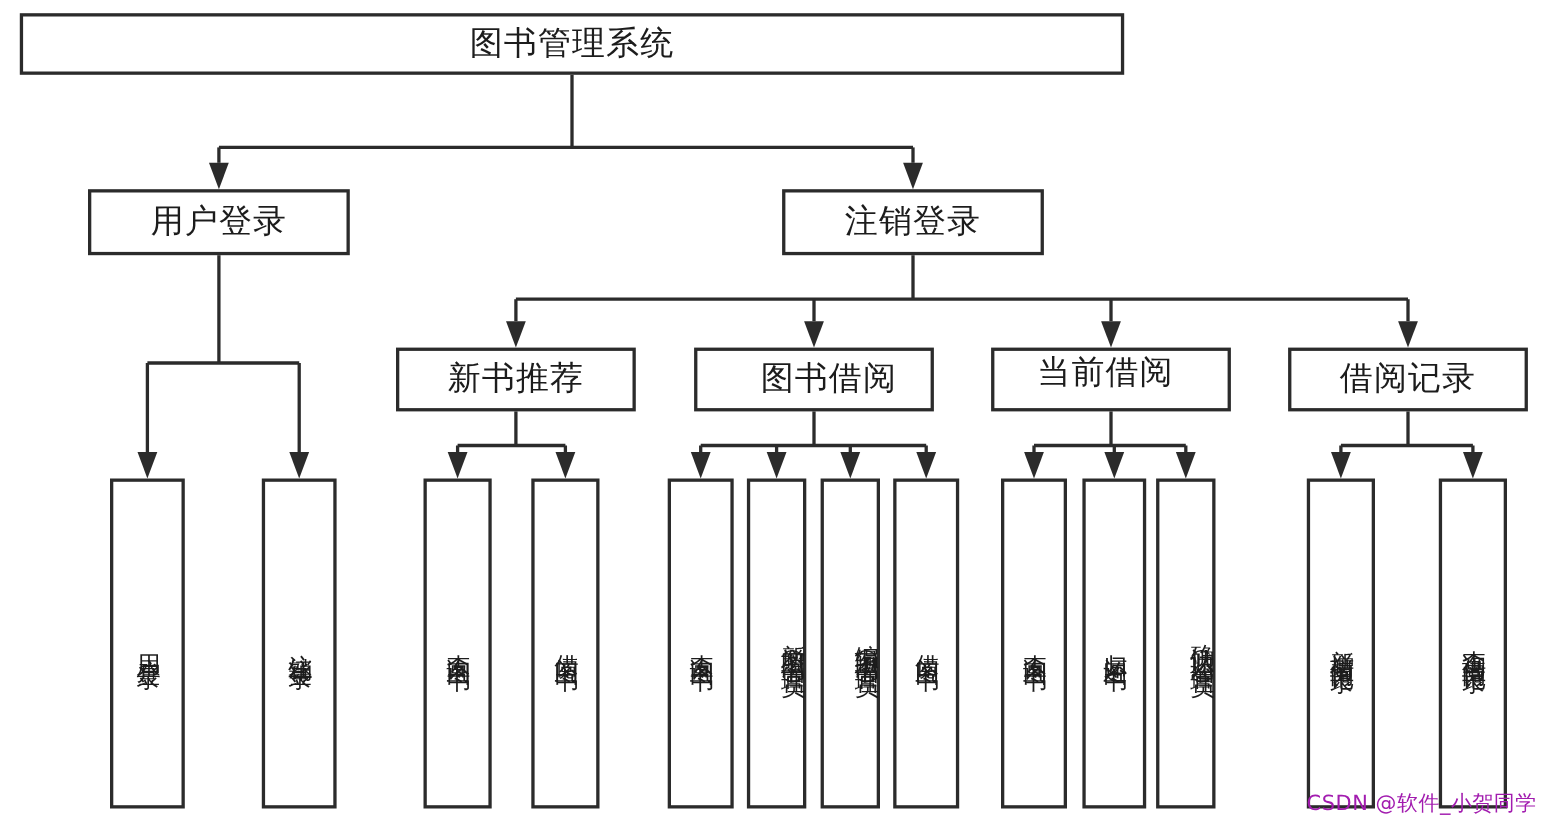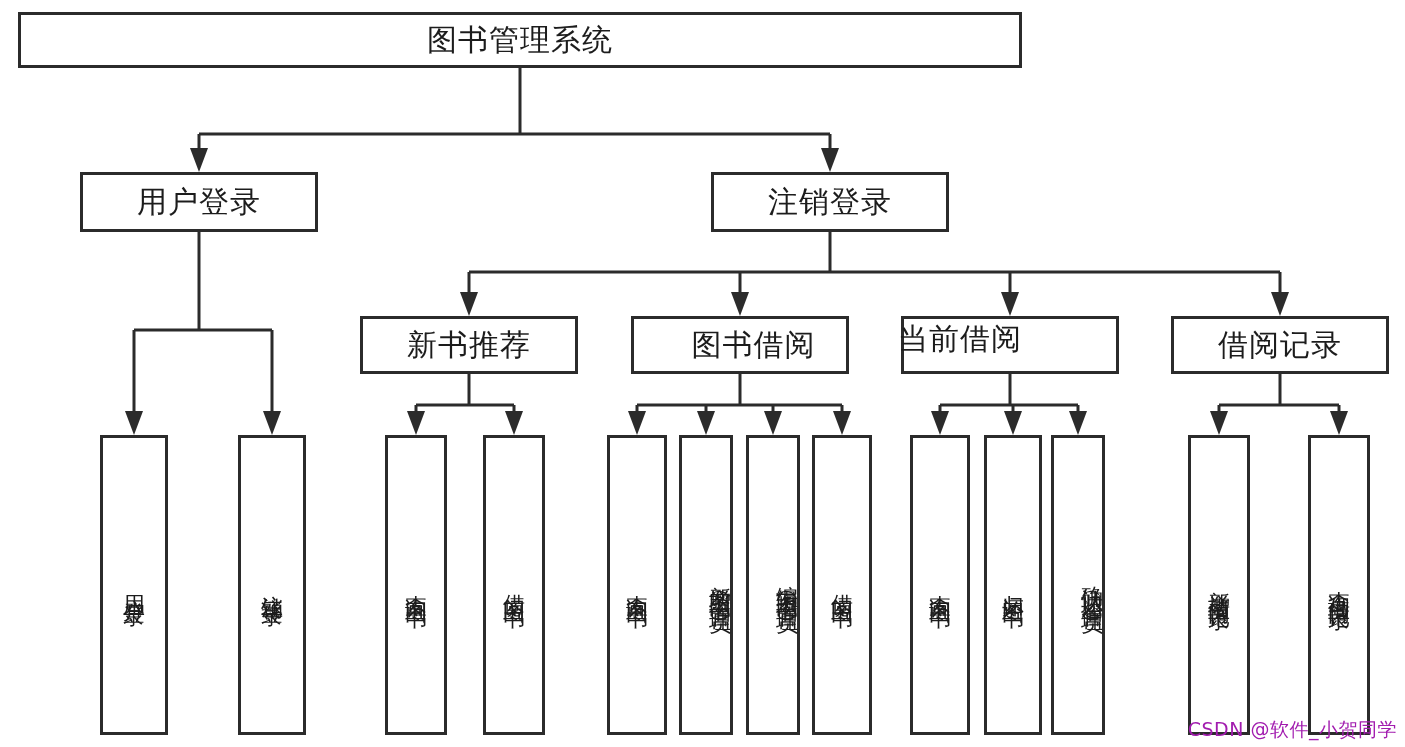--- a/index.html
+++ b/index.html
@@ -137,21 +137,21 @@
         <rect x="1309.5" y="436.5" width="59" height="297" class="node-box"></rect>
       </g>
   </svg>
 
   <div id="label-layer">
       <div class="label h" style="left: 18px; top: 12px; width: 1004px; height: 56px;">图书管理系统</div>
       <div class="label h" style="left: 80px; top: 172px; width: 238px; height: 60px;">用户登录</div>
       <div class="label h" style="left: 711px; top: 172px; width: 238px; height: 60px;">注销登录</div>
       <div class="label h" style="left: 360px; top: 316px; width: 218px; height: 58px;">新书推荐</div>
       <div class="label h" style="left: 631px; top: 316px; width: 245px; height: 58px;">图书借阅</div>
-      <div class="label h" style="left: 851px; top: 316px; width: 218px; height: 45px;">当前借阅</div>
+      <div class="label h" style="left: 896px; top: 316px; width: 218px; height: 45px;">当前借阅</div>
       <div class="label h" style="left: 1171px; top: 316px; width: 218px; height: 58px;">借阅记录</div>
       <div class="label v mid" style="left: 100px; top: 435px; width: 68px; height: 300px;">用户登录</div>
       <div class="label v mid" style="left: 238px; top: 435px; width: 68px; height: 300px;">注销登录</div>
       <div class="label v mid" style="left: 385px; top: 435px; width: 62px; height: 300px;">查询图书</div>
       <div class="label v mid" style="left: 483px; top: 435px; width: 62px; height: 300px;">借阅图书</div>
       <div class="label v mid" style="left: 607px; top: 435px; width: 60px; height: 300px;">查询图书</div>
       <div class="label v " style="left: 679px; top: 435px; width: 54px; height: 300px;">新增图书（管理员）</div>
       <div class="label v " style="left: 746px; top: 435px; width: 54px; height: 300px;">编辑图书（管理员）</div>
       <div class="label v mid" style="left: 812px; top: 435px; width: 60px; height: 300px;">借阅图书</div>
       <div class="label v mid" style="left: 910px; top: 435px; width: 60px; height: 300px;">查询图书</div>

